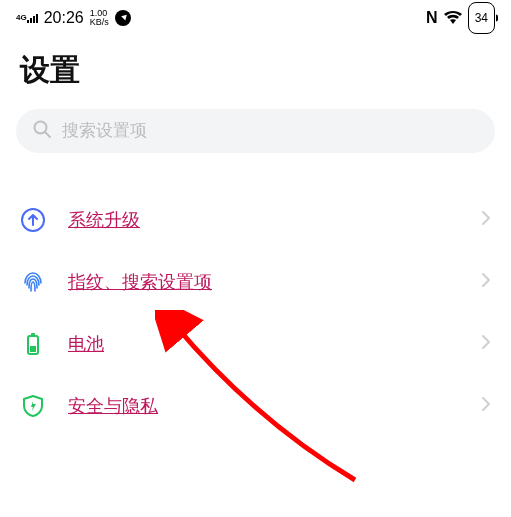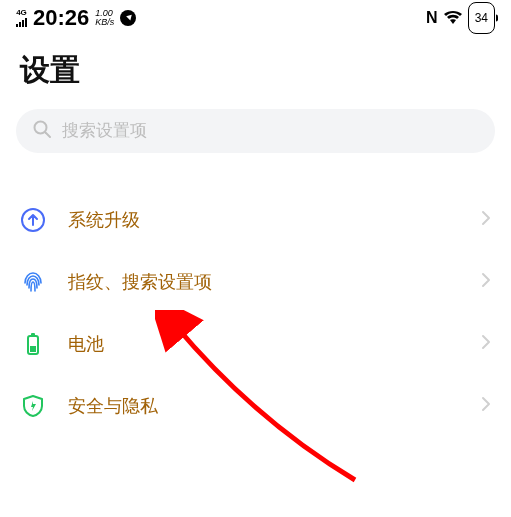--- a/index.html
+++ b/index.html
@@ -25,38 +25,36 @@
       align-items: center;
       gap: 6px;
     }
     .status-right {
       display: flex;
       align-items: center;
       gap: 6px;
     }
     .signal-block {
       display: flex;
-      flex-direction: column;
       align-items: center;
       line-height: 1;
     }
     .signal-4g { font-size: 8px; font-weight: 600; }
     .bars { display: flex; align-items: flex-end; gap: 1px; height: 10px; }
     .bars span { width: 2px; background: #000; }
     .bars span:nth-child(1){height:3px}
     .bars span:nth-child(2){height:5px}
     .bars span:nth-child(3){height:7px}
     .bars span:nth-child(4){height:9px}
-    .time { font-size: 22px; font-weight: 700; }
+    .time { font-size: 16px; font-weight: 400; }
     .net-speed {
       display: flex;
       flex-direction: column;
       line-height: 1;
       font-size: 9px;
-      font-style: italic;
     }
     .compass {
       width: 16px; height: 16px;
       background: #000;
       border-radius: 50%;
       position: relative;
     }
     .compass::after {
       content: "";
       position: absolute;
@@ -130,22 +128,23 @@
     }
     .row .icon-wrap {
       width: 26px;
       height: 26px;
       display: flex;
       align-items: center;
       justify-content: center;
     }
     .row .label {
       font-size: 18px;
-      color: #a16207;
+      color: #be185d;
       flex: 1;
+      text-decoration: underline;
     }
     .row .chev {
       color: #d0d0d0;
     }
 
     .arrow-annotation {
       position: absolute;
       pointer-events: none;
       z-index: 50;
     }

